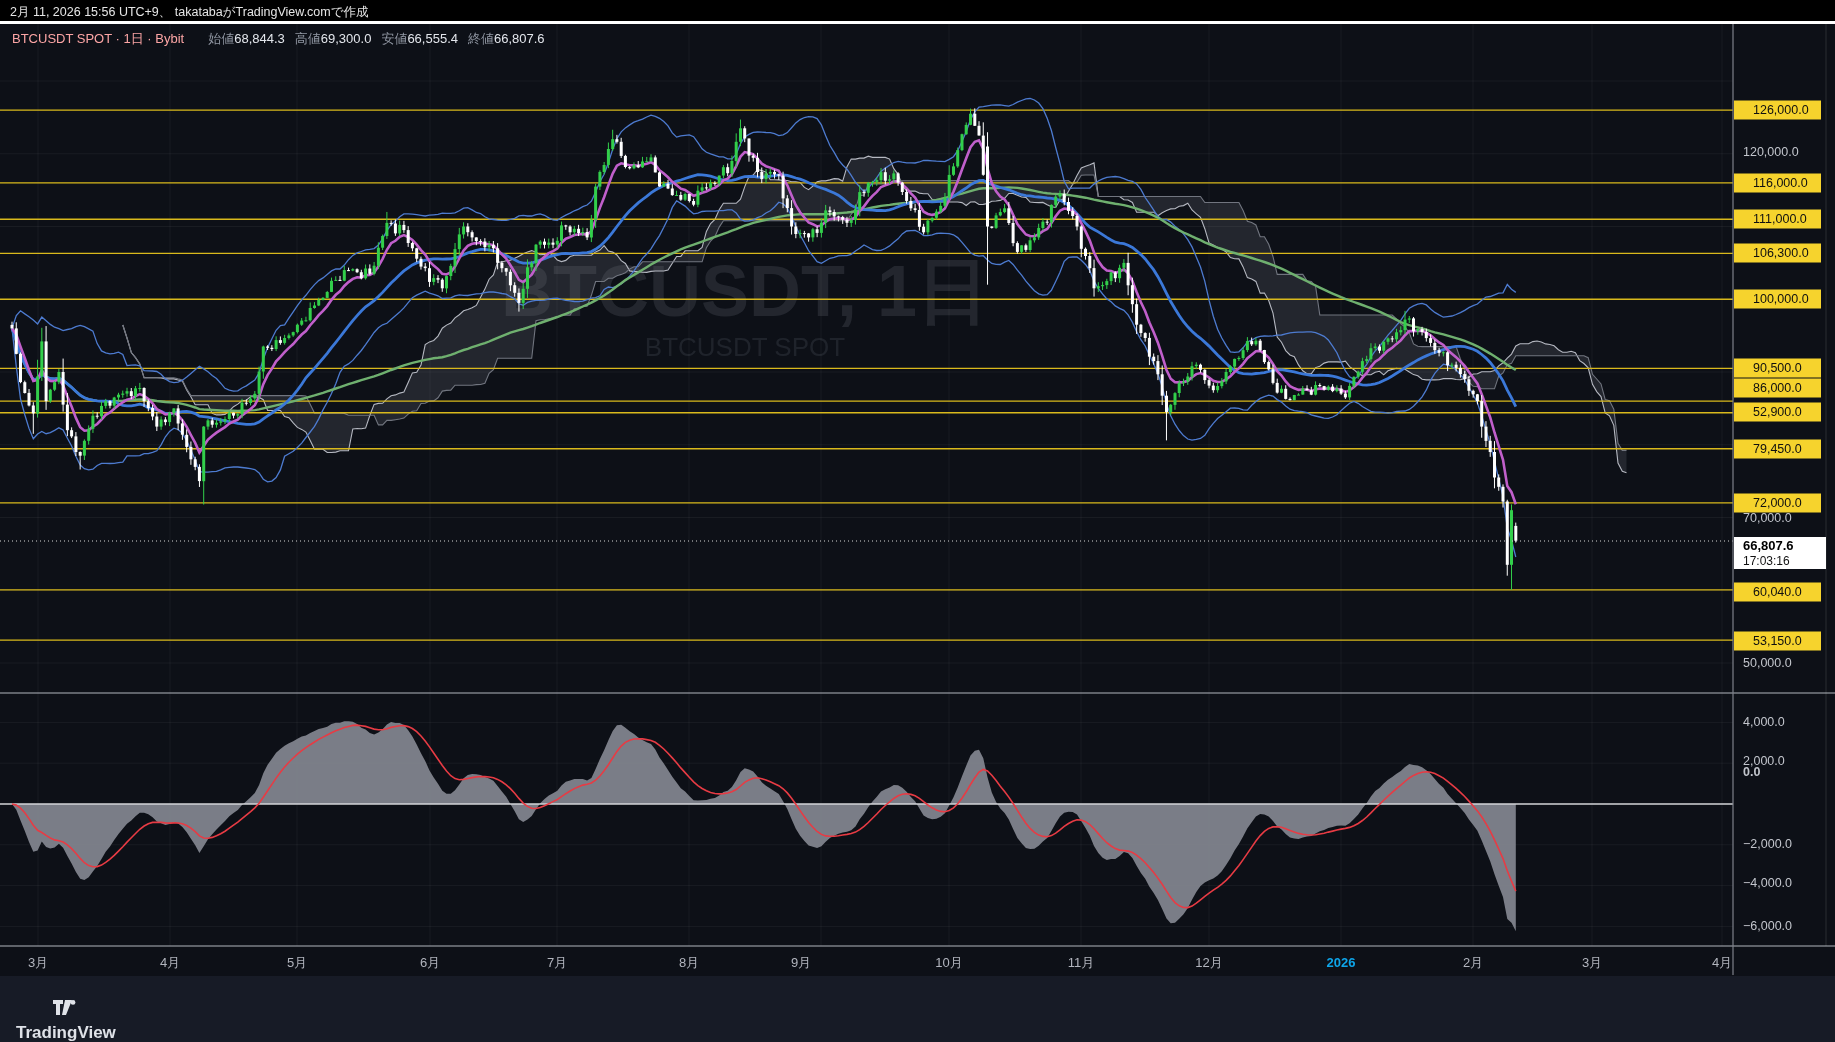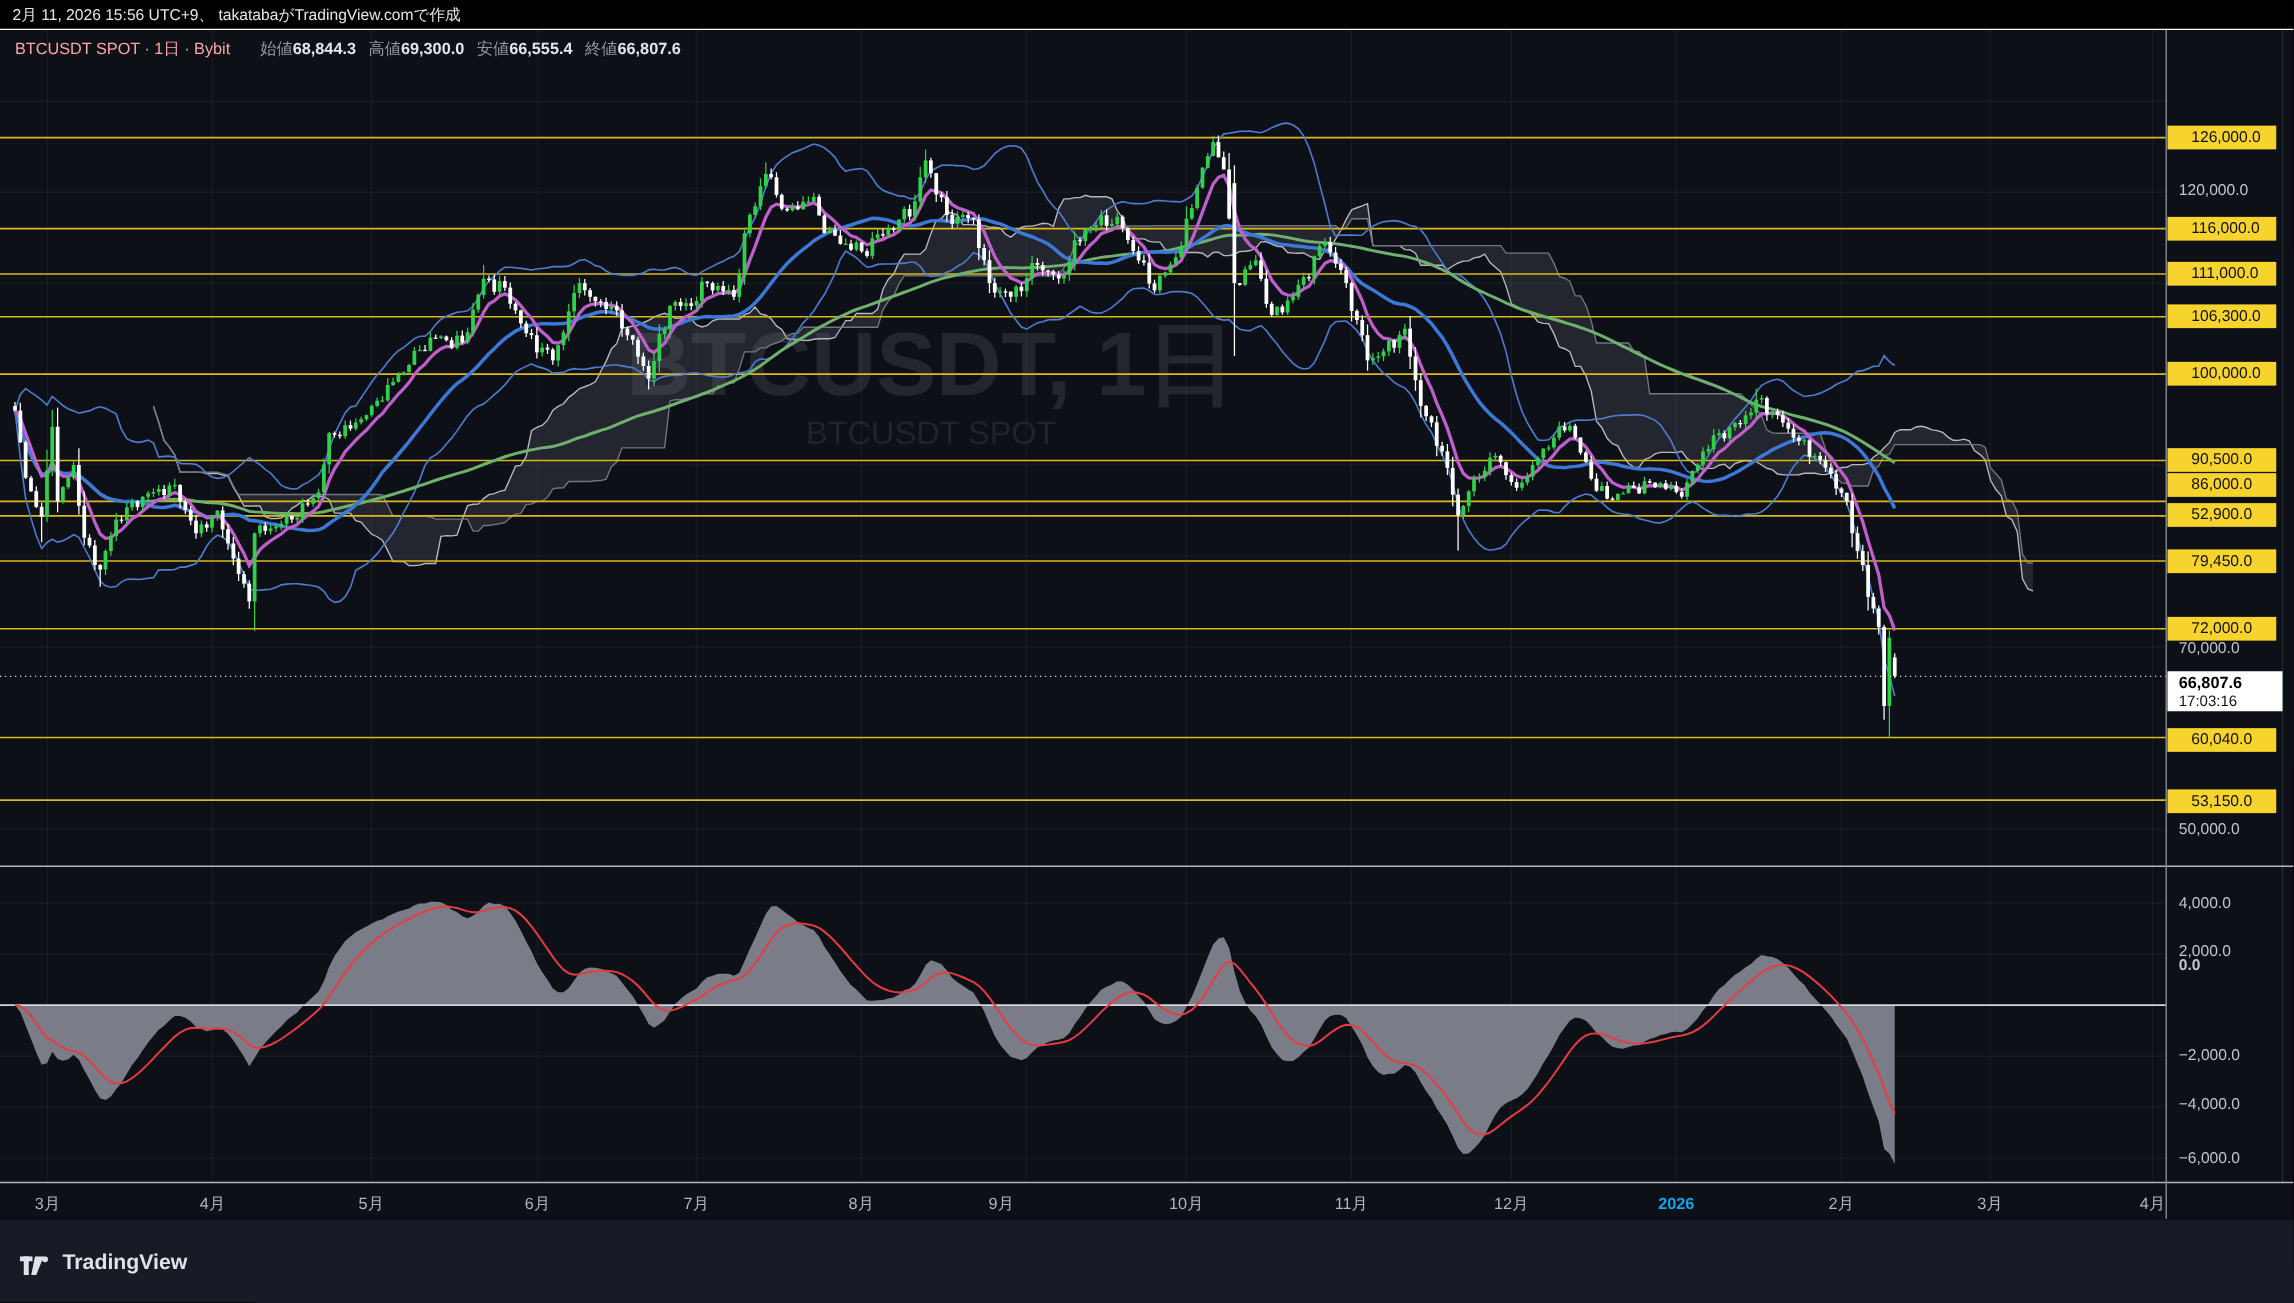--- a/index.html
+++ b/index.html
@@ -1,27 +1,27 @@
 <!DOCTYPE html>
 <html><head>
 <meta charset="utf-8">
 <style>
   html,body{margin:0;padding:0;background:#000;}
   #stage{position:relative;width:1835px;height:1042px;background:#0d1017;overflow:hidden;
          font-family:"Liberation Sans",sans-serif;}
   
   #topbar{position:absolute;left:0;top:0;width:1835px;height:24px;background:#000;
           color:#e6e6e6;font-size:12.5px;line-height:24px;padding-left:10px;box-sizing:border-box;
-          border-bottom:1px solid #ffffff;white-space:nowrap;}
+          border-bottom:3px solid #ffffff;white-space:nowrap;}
   
   #legend{position:absolute;left:12px;top:30px;height:18px;color:#cfd3dc;font-size:13px;
           white-space:nowrap;z-index:30;}
   #legend .ttl{color:#fca5a5;margin-right:14px;}
   #legend .lab{color:#9298a4;margin-left:10px;}
-  #legend .val{color:#e3e6ec;font-weight:700;}
+  #legend .val{color:#e3e6ec;font-weight:400;}
   
   #wm{position:absolute;left:745px;top:292px;transform:translate(-50%,-50%);
       color:rgba(168,174,188,0.14);font-size:72px;font-weight:700;white-space:nowrap;z-index:1;}
   #wm2{position:absolute;left:745px;top:347px;transform:translate(-50%,-50%);
       color:rgba(168,174,188,0.12);font-size:26px;font-weight:400;white-space:nowrap;z-index:1;}
   svg#chart{position:absolute;left:0;top:0;z-index:5;}
   
   .axlab{position:absolute;left:1743px;transform:translateY(-50%);color:#c2c5cc;
          font-size:12.5px;z-index:20;white-space:nowrap;}
   .badge{position:absolute;left:1734px;width:87px;height:19px;transform:translateY(-50%);
@@ -30,22 +30,22 @@
   #lastbadge{position:absolute;left:1734px;top:537px;width:92px;height:32px;background:#fff;
          color:#000;z-index:22;padding-left:9px;box-sizing:border-box;}
   #lastbadge .p{font-size:13px;font-weight:700;line-height:17px;}
   #lastbadge .t{font-size:12px;line-height:14px;color:#111;}
   
   .mon{position:absolute;top:951px;transform:translateX(-50%);color:#b2b5be;font-size:13px;
        height:24px;line-height:24px;z-index:20;white-space:nowrap;}
   .mon.yr{color:#0ea5e9;font-weight:700;}
   
   #bottomstrip{position:absolute;left:0;top:976px;width:1835px;height:66px;background:#171b26;z-index:15;}
-  #tvlogo{position:absolute;left:16px;top:24px;display:flex;align-items:flex-end;gap:8px;color:#dfe2e8;
-          font-size:17px;font-weight:700;}
+  #tvlogo{position:absolute;left:16px;top:24px;display:flex;align-items:center;gap:8px;color:#dfe2e8;
+          font-size:17px;font-weight:700;flex-direction:column;}
 </style>
 </head>
 <body>
 
 <div id="stage">
 
   <div id="topbar">
     <span>2月 11, 2026 15:56 UTC+9、 takatabaがTradingView.comで作成</span>
   </div>
 

